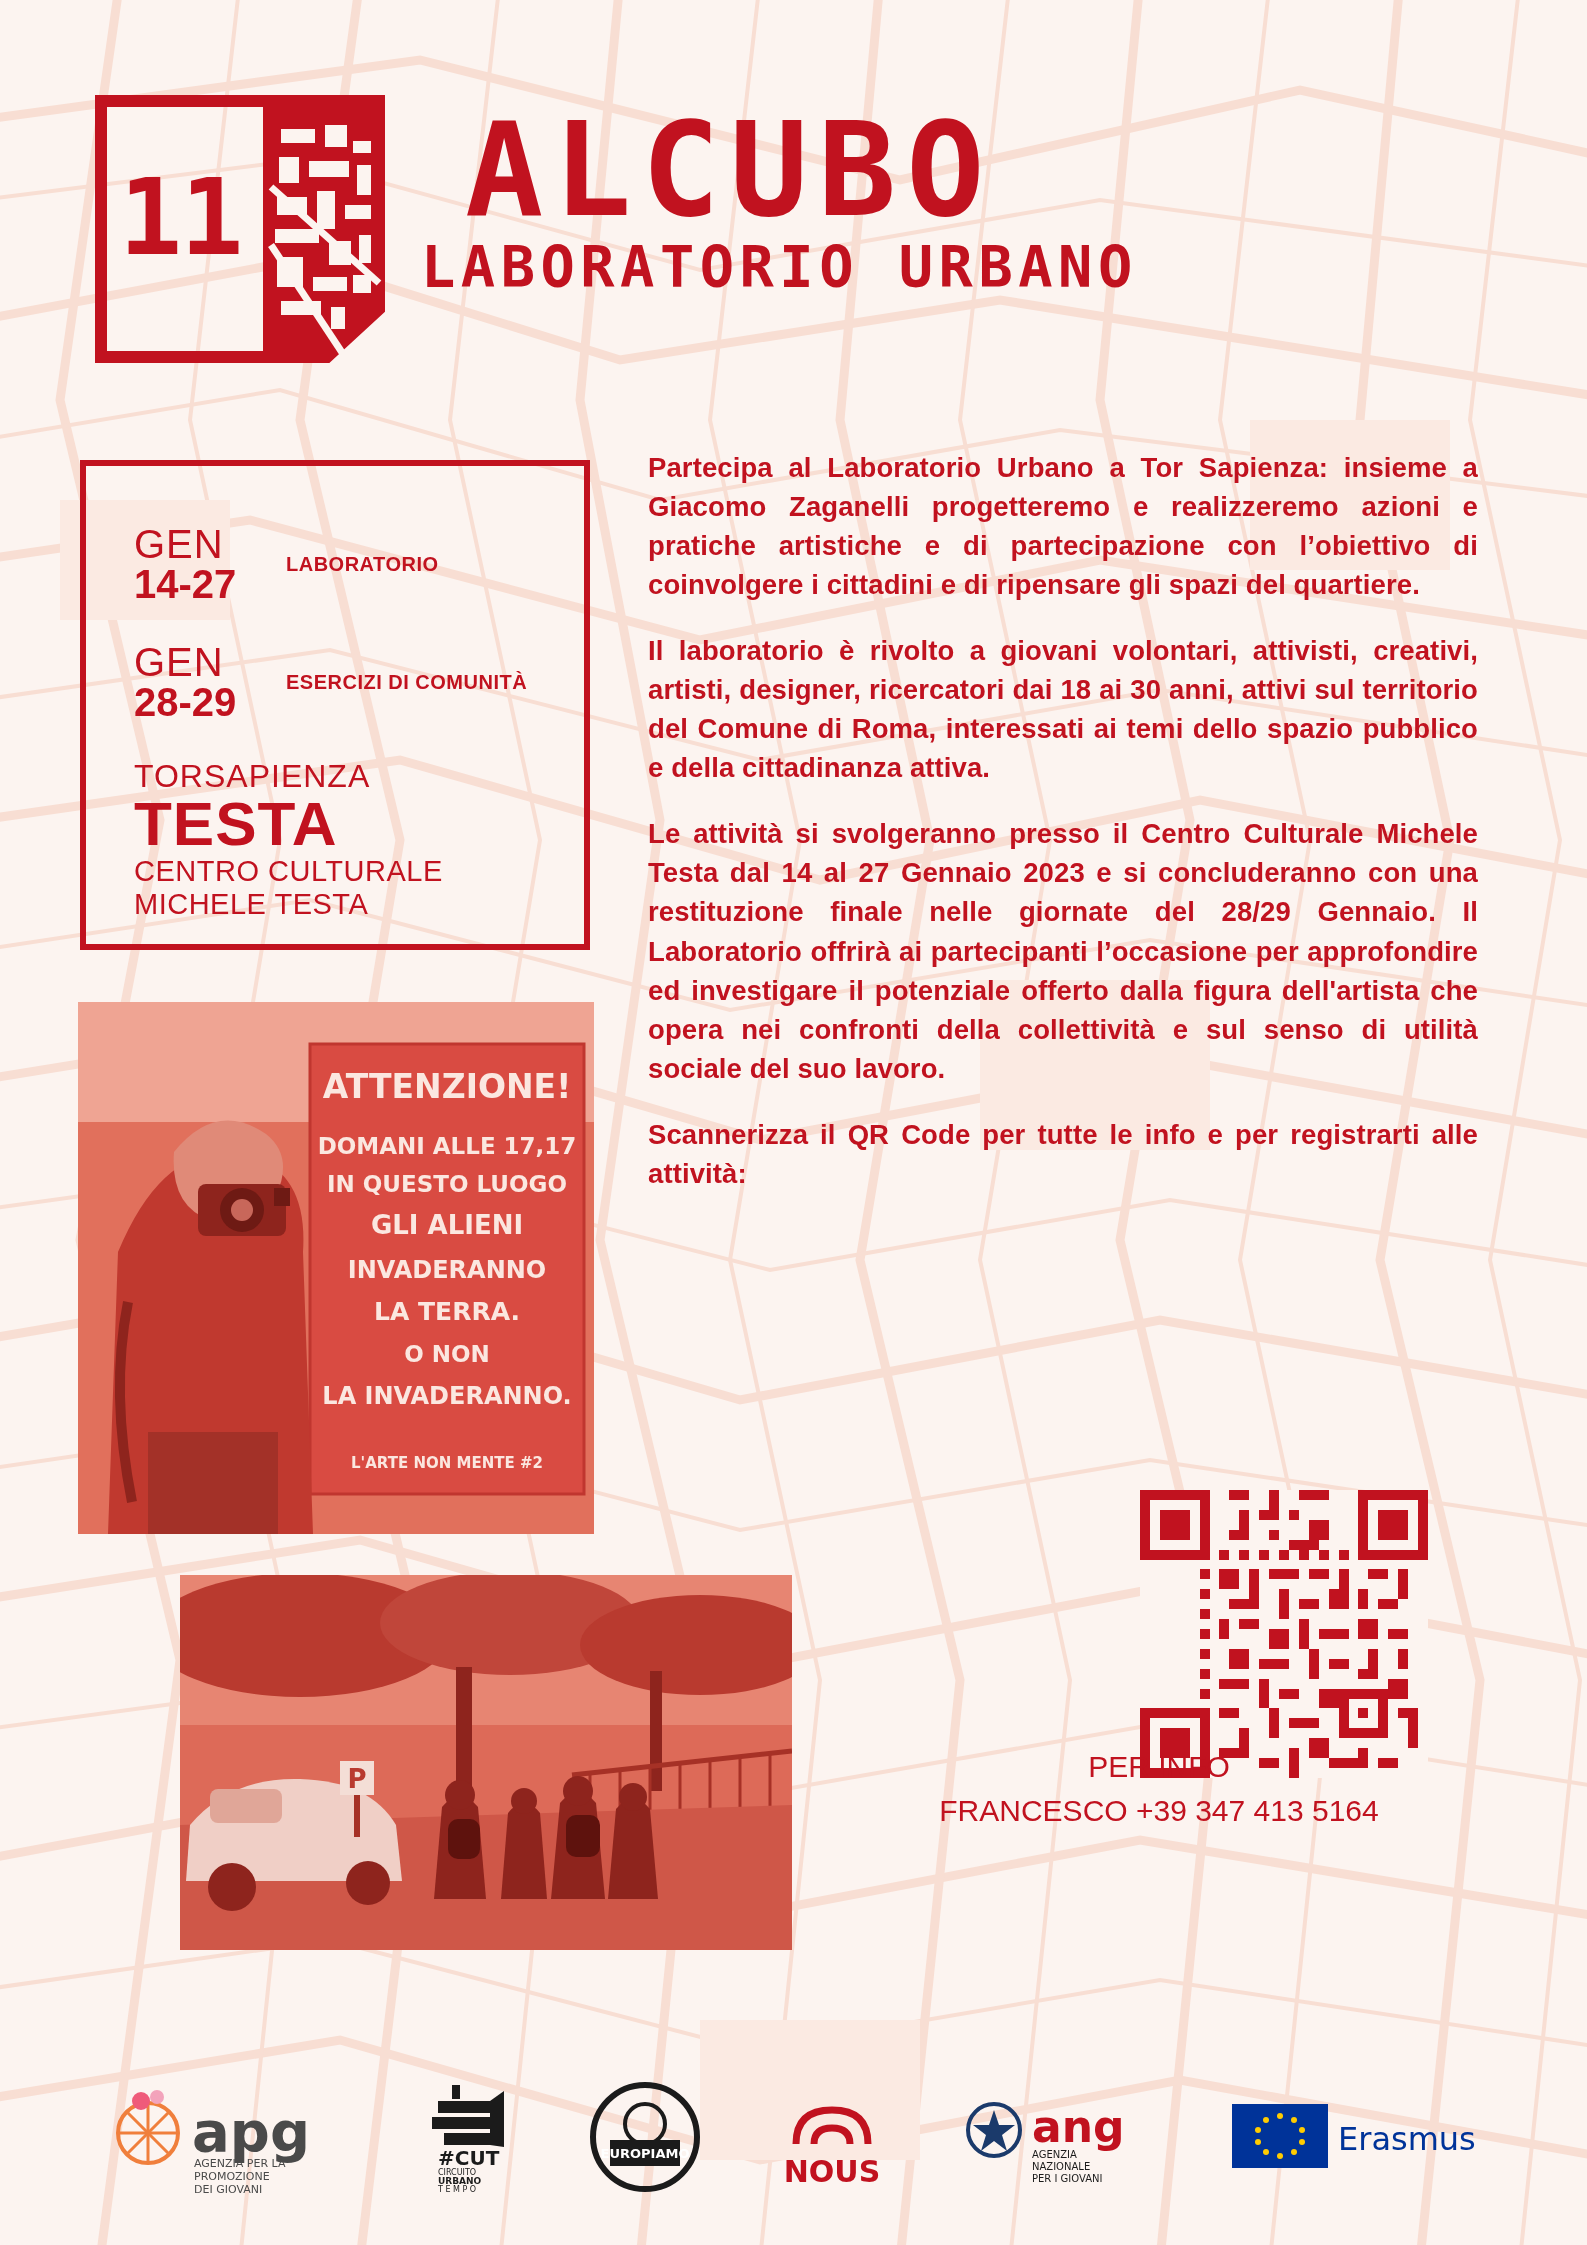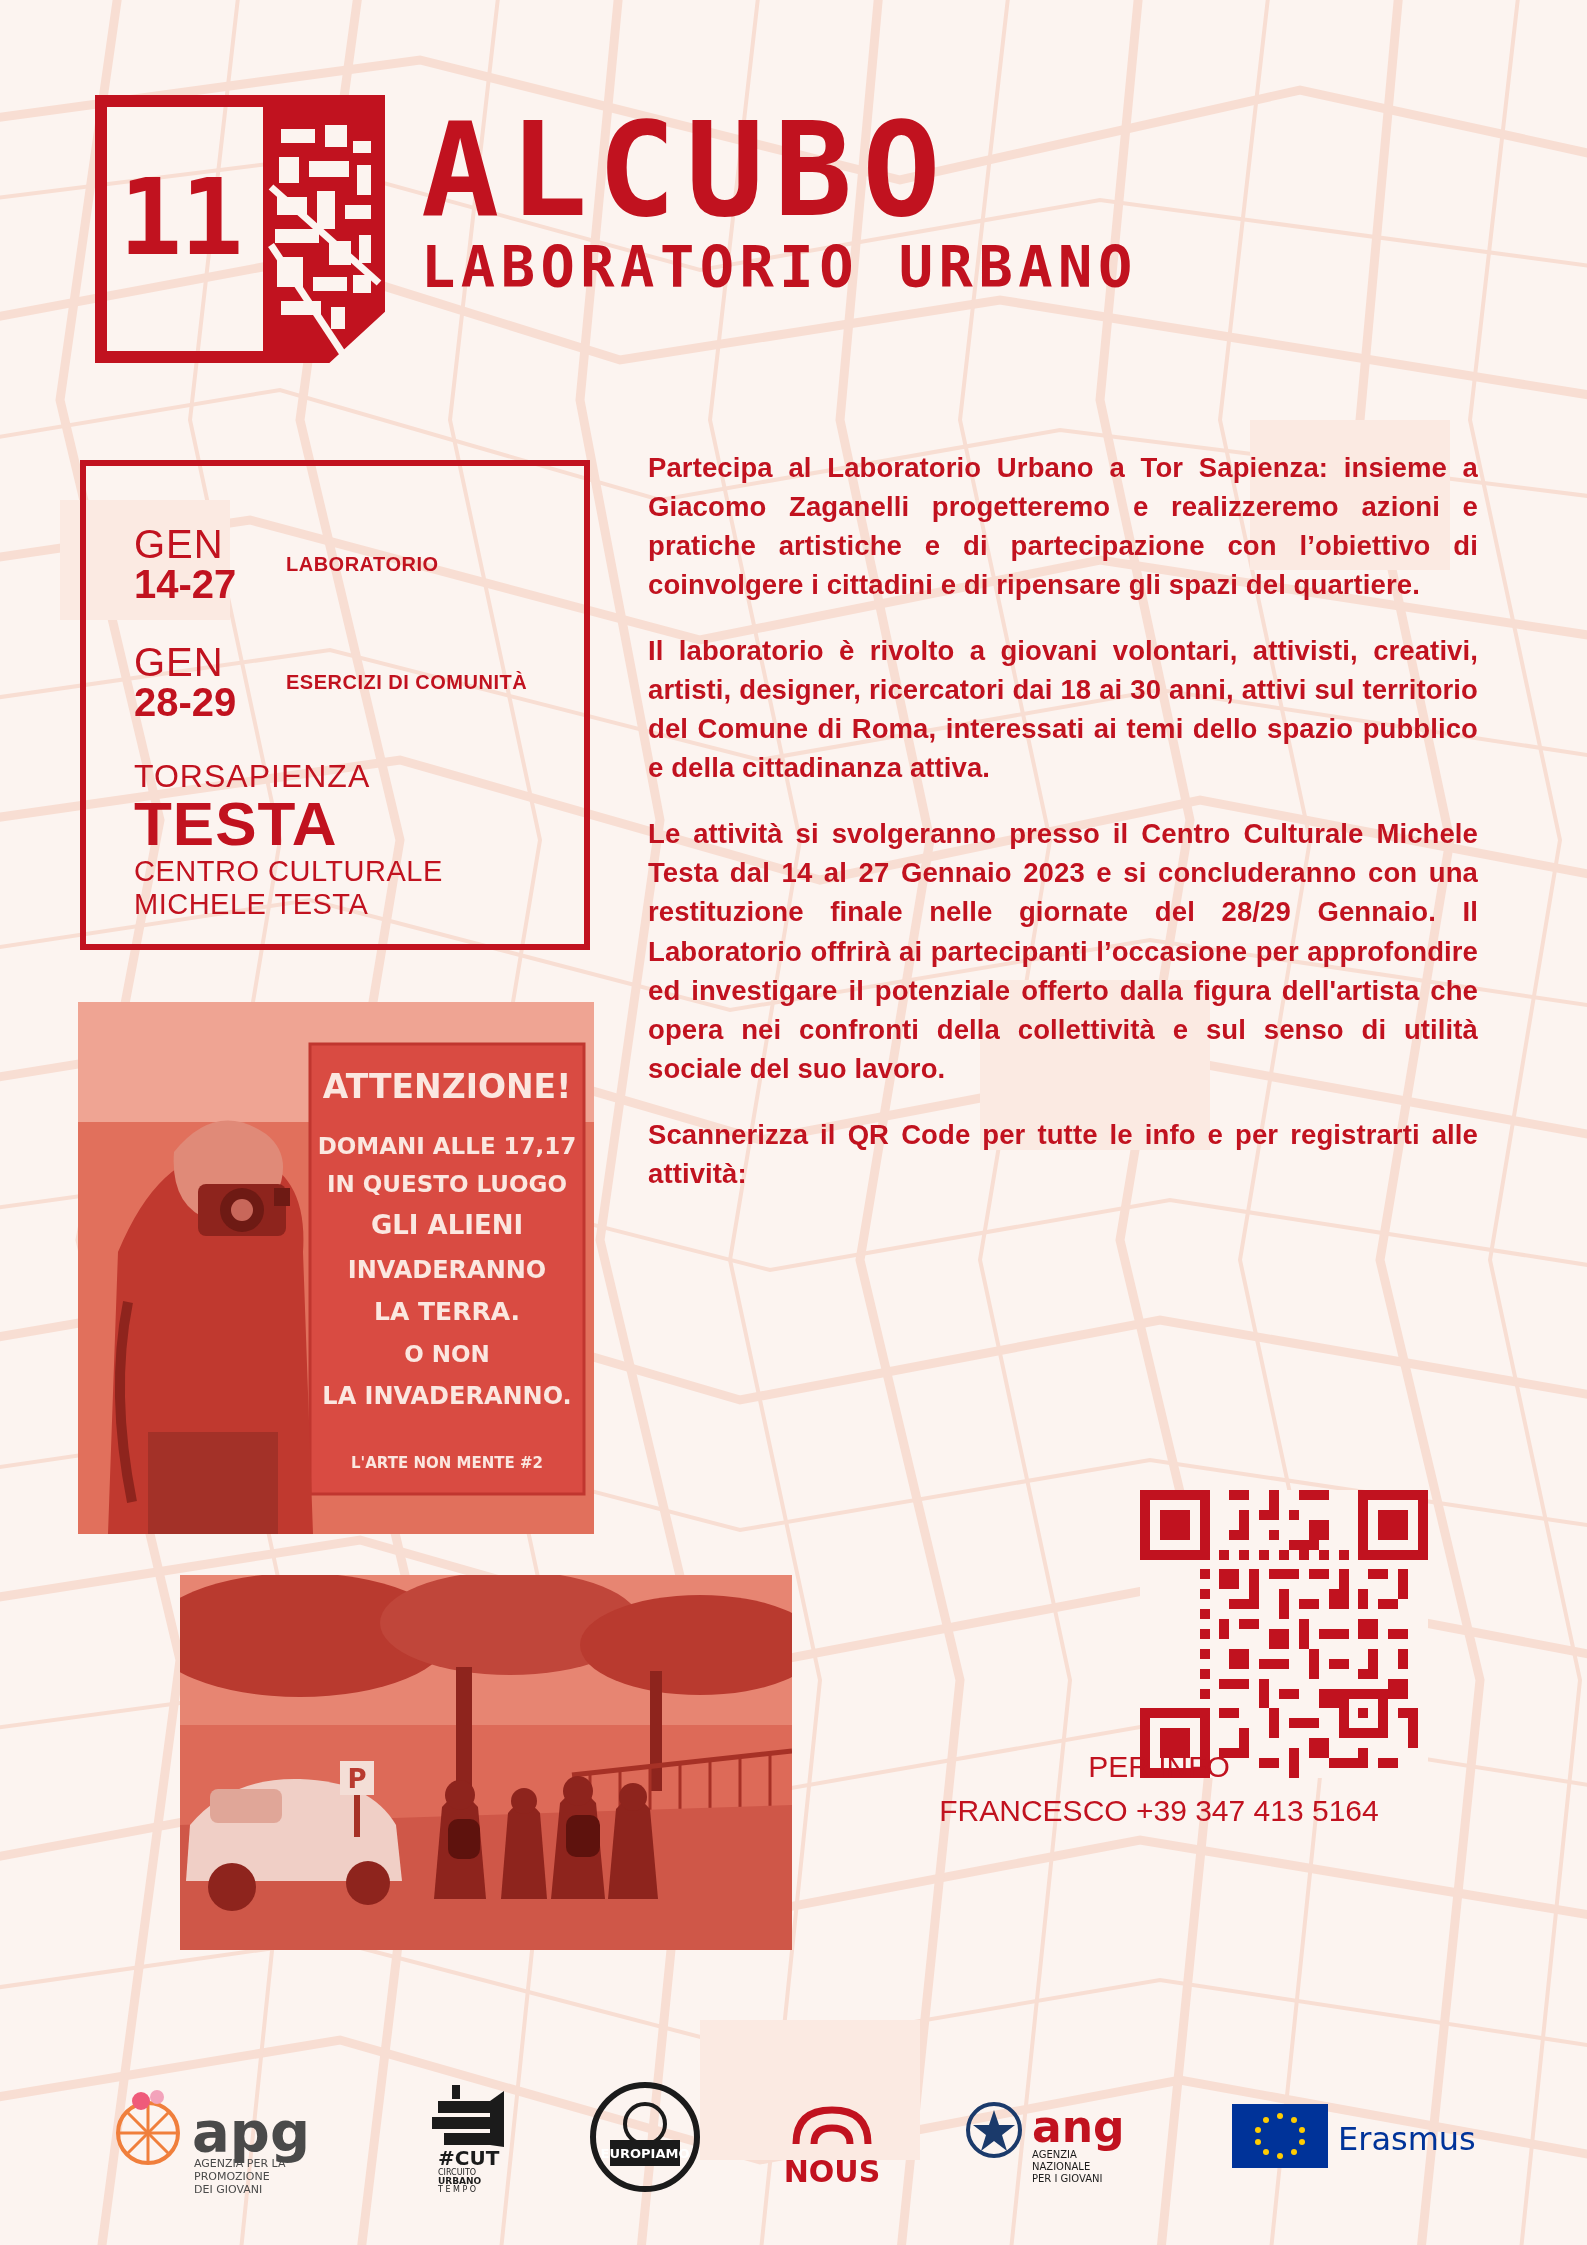--- a/index.html
+++ b/index.html
@@ -62,20 +62,21 @@
     margin-left: 36px;
     padding-top: 14px;
   }
   .wordmark-main {
     font-family: "DejaVu Sans Mono", monospace;
     font-size: 130px;
     font-weight: 700;
     color: #c1121f;
     letter-spacing: 10px;
     line-height: 0.95;
+    margin-left: 44px;
   }
   .wordmark-sub {
     font-family: "DejaVu Sans Mono", monospace;
     font-size: 57px;
     font-weight: 700;
     color: #c1121f;
     letter-spacing: 5.5px;
     line-height: 1;
     margin-top: 6px;
     text-align: right;

